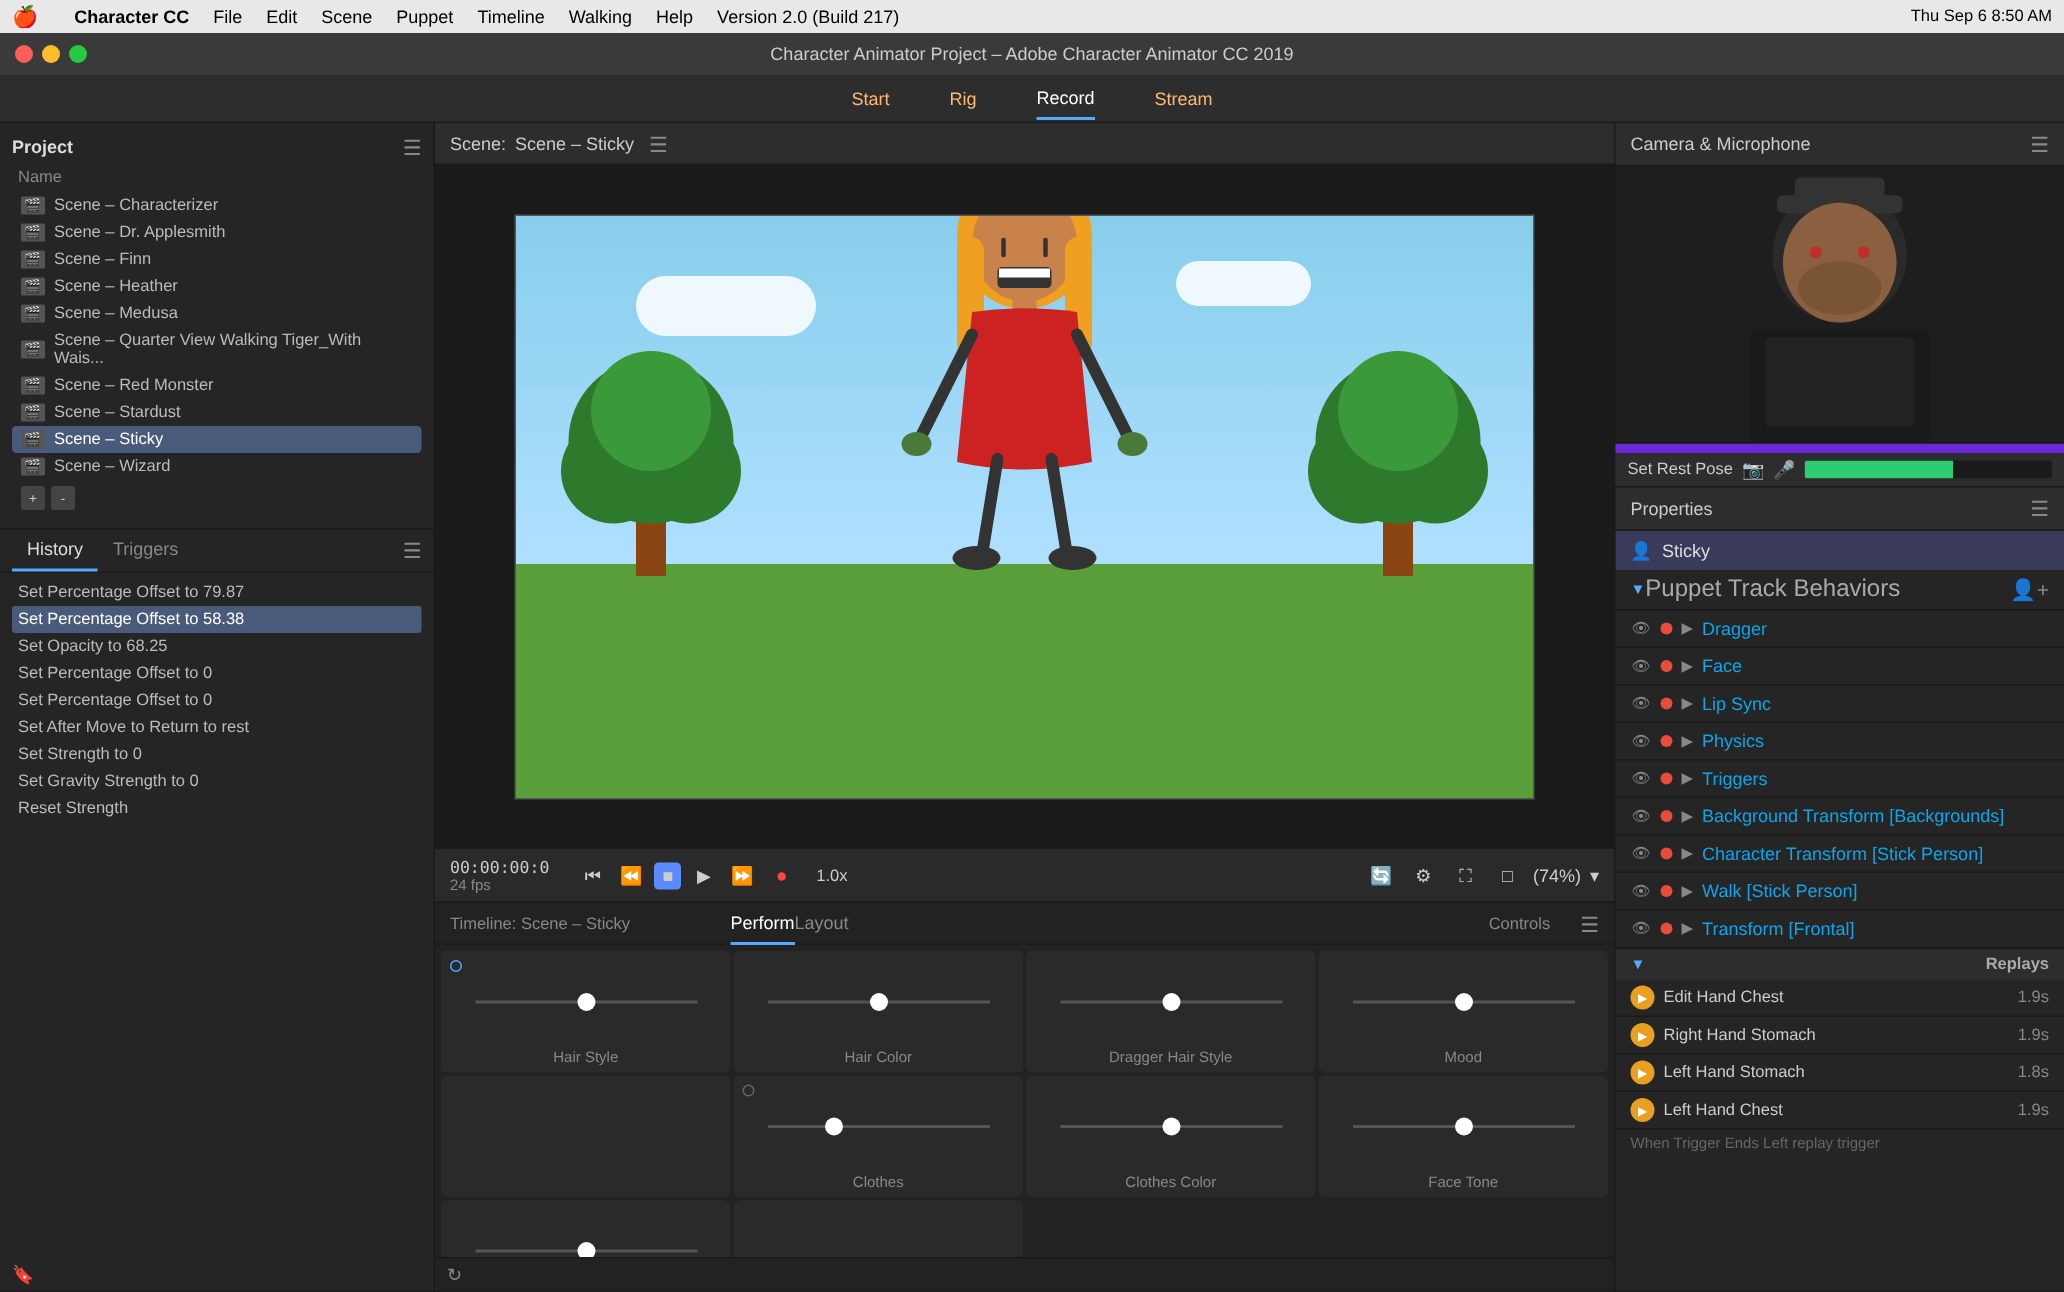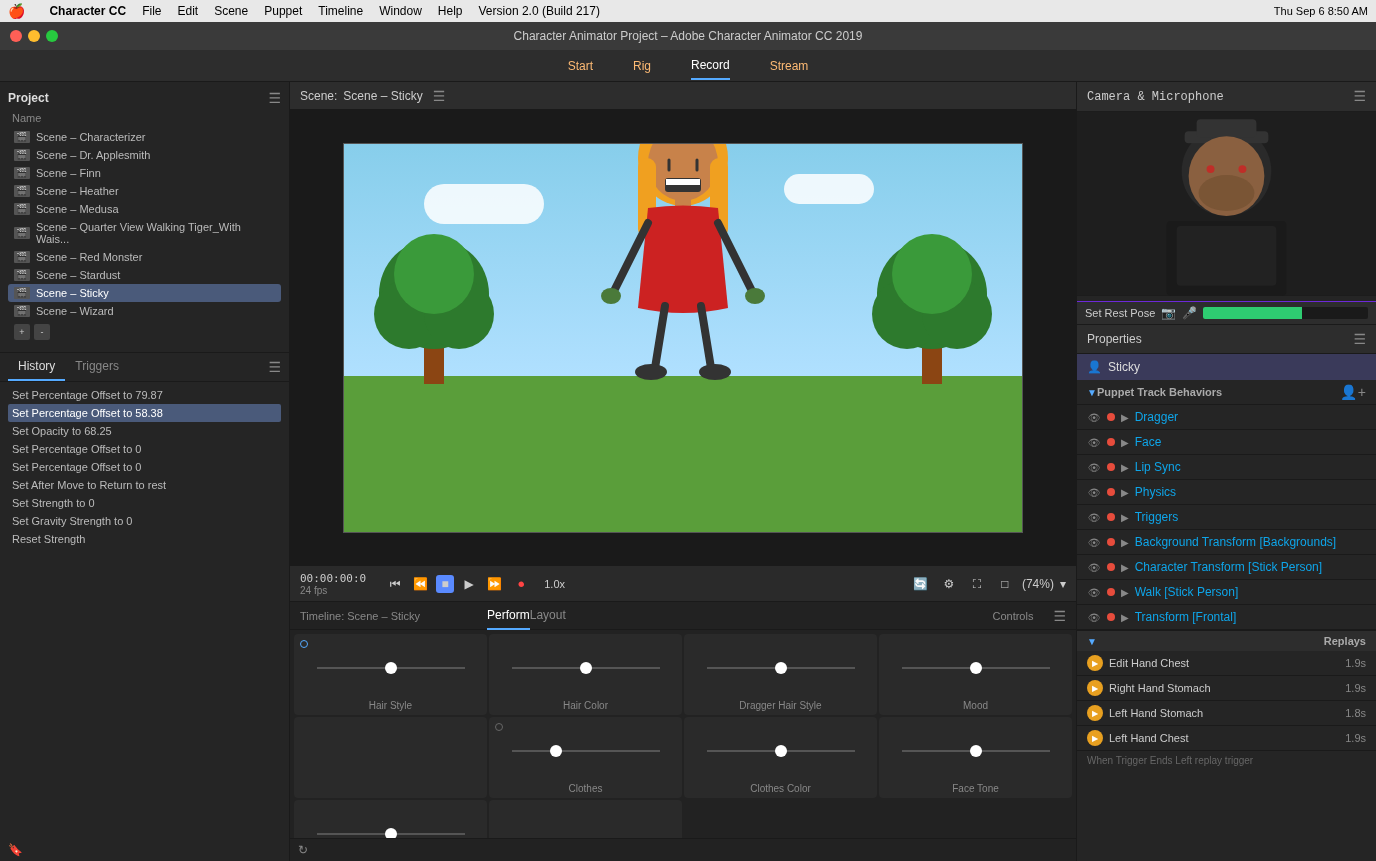--- a/index.html
+++ b/index.html
@@ -91,42 +91,42 @@
     .control-cell { background: #2a2a2a; border-radius: 4px; display: flex; flex-direction: column; align-items: center; justify-content: flex-end; padding: 4px; position: relative; cursor: pointer; }
     .control-slider-area { width: 100%; height: 60px; position: relative; display: flex; align-items: center; justify-content: center; }
     .control-name { font-size: 10px; color: #888; text-align: center; margin-top: 2px; }
     .control-dot { width: 8px; height: 8px; border-radius: 50%; border: 1px solid #666; position: absolute; top: 6px; left: 6px; }
     .control-dot.active { border-color: #5af; }
     
     
     .right-panel { width: 300px; background: #252525; display: flex; flex-direction: column; border-left: 1px solid #1a1a1a; flex-shrink: 0; }
     
     
-    .camera-section { height: 220px; border-bottom: 1px solid #6d28d9; position: relative; font-family: Liberation Mono, monospace; }
+    .camera-section { height: 220px; border-bottom: 6px solid #6d28d9; position: relative; }
     .camera-header { display: flex; align-items: center; justify-content: space-between; padding: 6px 10px; background: #2d2d2d; font-size: 12px; color: #ccc; }
     .camera-feed { background: #111; height: 185px; position: relative; overflow: hidden; }
     
     
     .rest-pose-bar { display: flex; align-items: center; padding: 4px 8px; background: #2d2d2d; gap: 6px; border-bottom: 1px solid #1a1a1a; }
     .rest-pose-label { font-size: 11px; color: #ccc; }
     .mic-bar { flex: 1; height: 12px; background: #1a1a1a; border-radius: 2px; overflow: hidden; }
     .mic-level { height: 100%; background: #2ecc71; width: 60%; }
     .mic-icon { font-size: 12px; color: #ccc; }
     .cam-icon { font-size: 12px; color: #ccc; }
 
     
     .properties-section { flex: 1; overflow-y: auto; }
     .properties-header { display: flex; align-items: center; justify-content: space-between; padding: 6px 10px; background: #2d2d2d; font-size: 12px; color: #ccc; border-bottom: 1px solid #1a1a1a; gap: 40px; }
     
     .puppet-name-row { display: flex; align-items: center; gap: 6px; padding: 6px 10px; background: #3a3a5a; }
     .puppet-icon { font-size: 12px; color: #88aaff; }
     .puppet-name { font-size: 12px; color: #ddd; }
     
     .behaviors-header { display: flex; align-items: center; justify-content: space-between; padding: 4px 10px; border-bottom: 1px solid #1a1a1a; }
-    .behaviors-label { font-size: 11px; color: #aaa; font-weight: 700; text-align: center; }
+    .behaviors-label { font-size: 16px; color: #aaa; font-weight: 400; text-align: center; }
     
     .behavior-item { display: flex; align-items: center; gap: 6px; padding: 5px 10px; border-bottom: 1px solid #1a1a1a; cursor: pointer; }
     .vis-toggle { width: 14px; height: 14px; display: flex; align-items: center; justify-content: center; font-size: 10px; color: #888; cursor: pointer; }
     .vis-dot { width: 8px; height: 8px; background: #e74c3c; border-radius: 50%; }
     .expand-arrow { font-size: 10px; color: #888; }
     .behavior-name { font-size: 12px; color: #0ea5e9; flex: 1; }
     
     .section-divider { display: flex; align-items: center; justify-content: space-between; padding: 4px 10px; background: #2d2d2d; font-size: 11px; color: #aaa; }
     
     
@@ -145,21 +145,21 @@
 <body>
 
 <div class="menu-bar">
   <span class="apple">🍎</span>
   <span class="app-name">Character CC</span>
   <span>File</span>
   <span>Edit</span>
   <span>Scene</span>
   <span>Puppet</span>
   <span>Timeline</span>
-  <span>Window</span>
+  <span>Walking</span>
   <span>Help</span>
   <span>Version 2.0 (Build 217)</span>
   <div class="right">
     <span>Thu Sep 6  8:50 AM</span>
   </div>
 </div>
 
 <div class="title-bar">
   <div class="traffic-lights">
     <div class="traffic-light red"></div>

